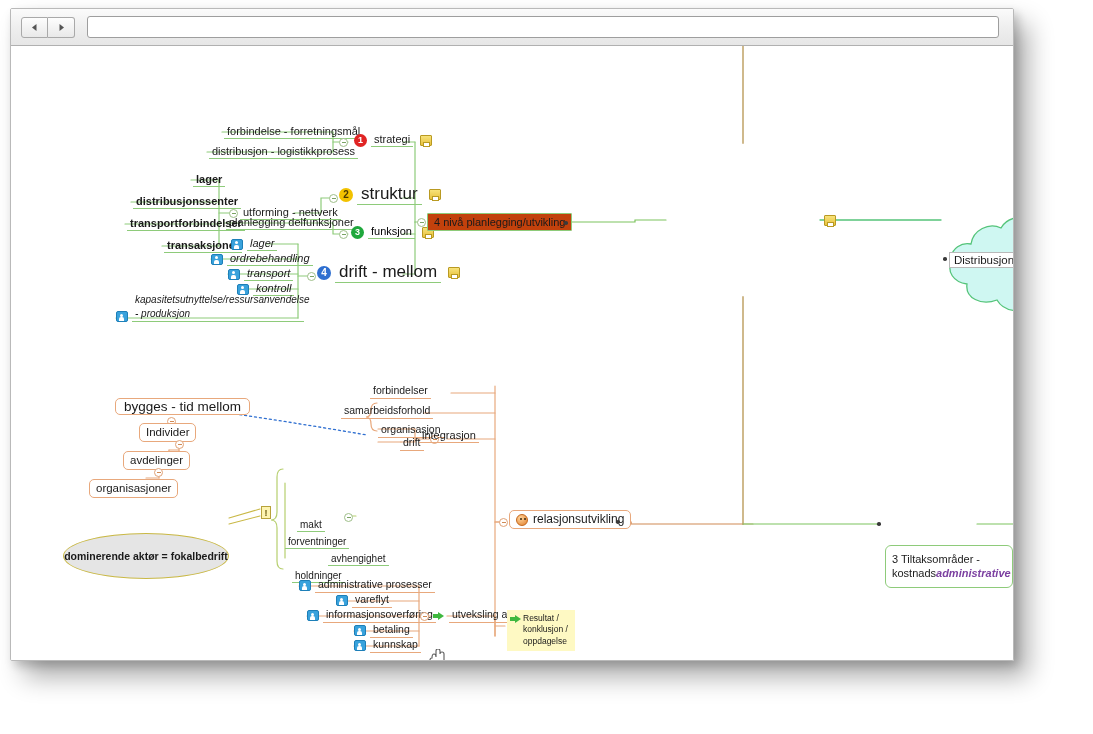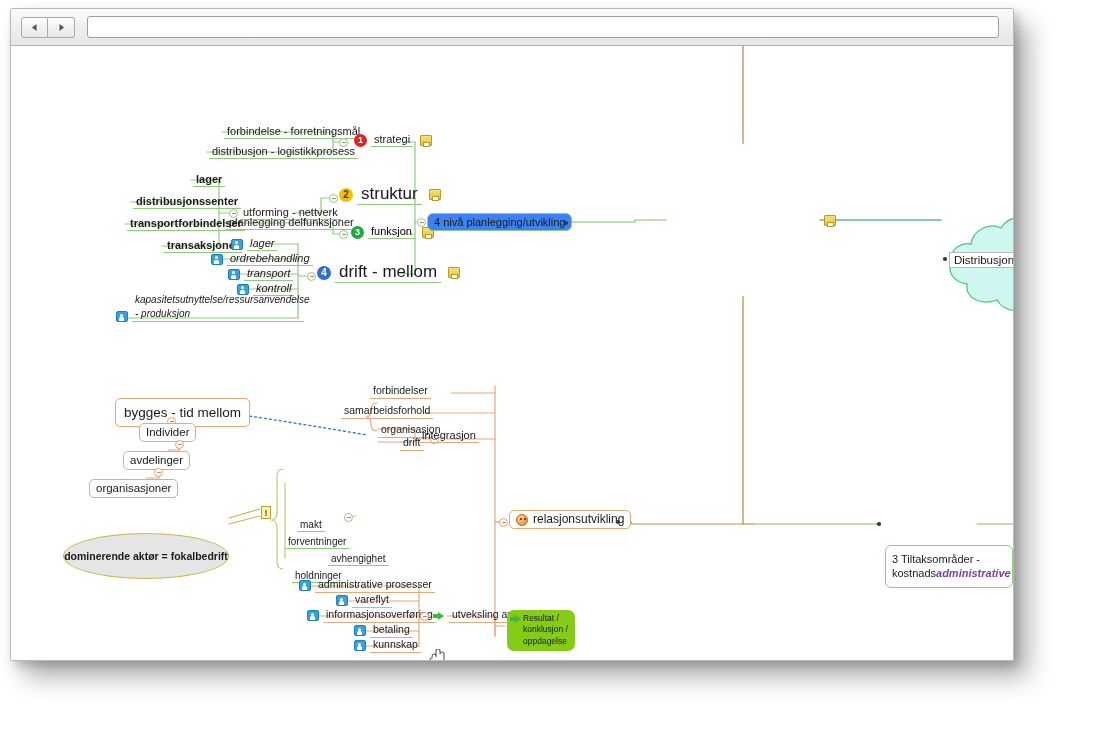--- a/index.html
+++ b/index.html
@@ -91,39 +91,39 @@
     font-size: 11px;
     border-bottom: 1.4px solid #8ecb7a;
     padding: 0 3px 1px 3px;
   }
   .g-underline.bold { font-weight: bold; }
   .g-underline.italic { font-style: italic; }
   .g-box {
     color: #1a1a1a;
     font-size: 11px;
     border: 1.2px solid #8ecb7a;
-    border-radius: 6px;
-    background: #3b82f6;
+    border-radius: 1px;
+    background: #c2410c;
     padding: 2px 6px;
   }
   .o-underline {
     color: #1a1a1a;
     font-size: 10.5px;
     border-bottom: 1.3px solid #e8a87c;
     padding: 0 3px 1px 3px;
   }
   .o-box {
     color: #1a1a1a;
     font-size: 11.5px;
     border: 1.2px solid #e8a87c;
     border-radius: 5px;
     background: #ffffff;
     padding: 2px 6px;
   }
-  .o-box-lg { font-size: 13.5px; padding: 6px 8px; }
+  .o-box-lg { font-size: 13.5px; padding: 0 8px; }
 
   .big-green {
     font-size: 17px;
     color: #1a1a1a;
     border-bottom: 1.4px solid #8ecb7a;
     padding: 0 4px 1px 4px;
   }
 
   
   #central-node {
@@ -190,26 +190,25 @@
     position: absolute;
     left: 50%; top: 30px;
     transform: translateX(-50%);
   }
 
   
   #resultat-box {
     position: absolute;
     left: 496px; top: 564px;
     width: 68px;
-    background: #84cc16;
+    background: #fef9c3;
     padding: 3px 4px 4px 3px;
     display: flex;
     gap: 2px;
     align-items: flex-start;
-    border-radius: 7px;
   }
   #resultat-box .rtext {
     font-size: 8.5px; color: #1a1a1a; line-height: 1.35;
     white-space: normal;
   }
 
   
   #tiltak-node {
     position: absolute;
     left: 874px; top: 499px;

